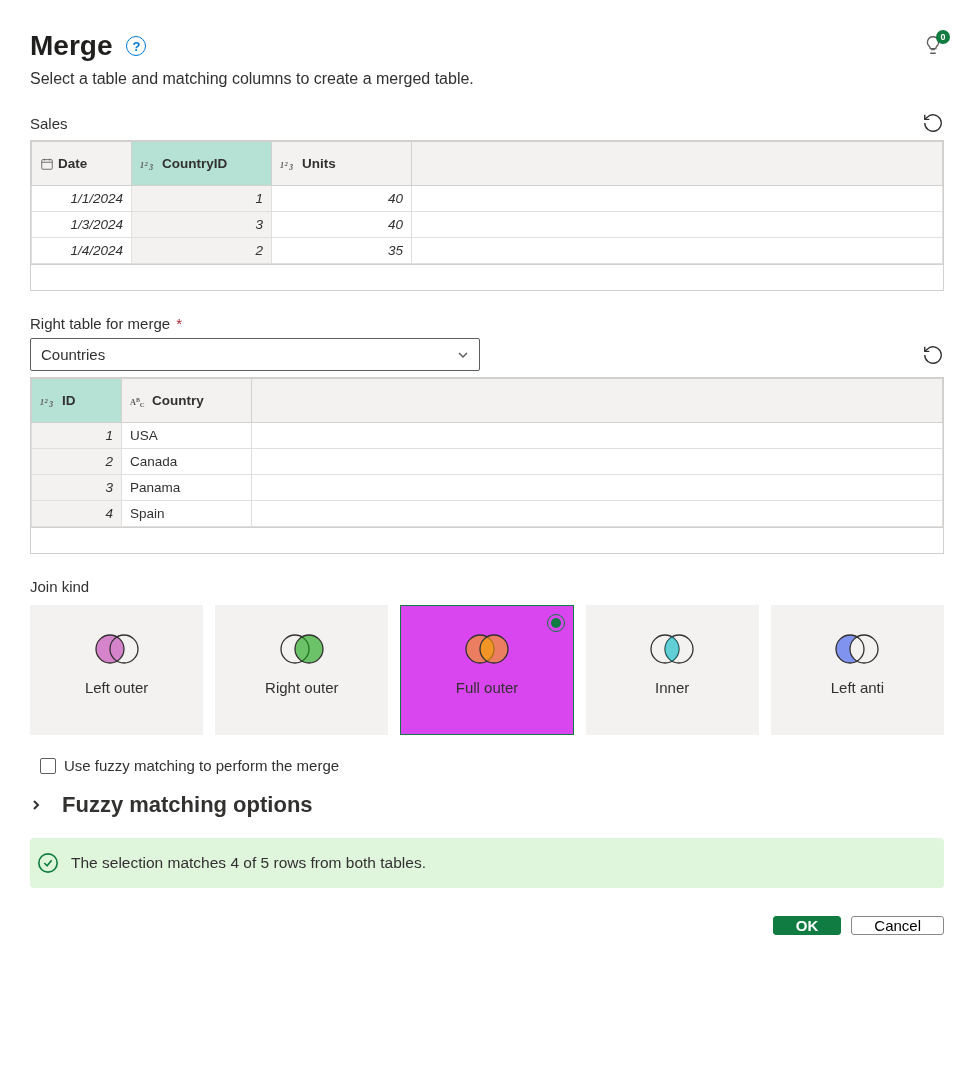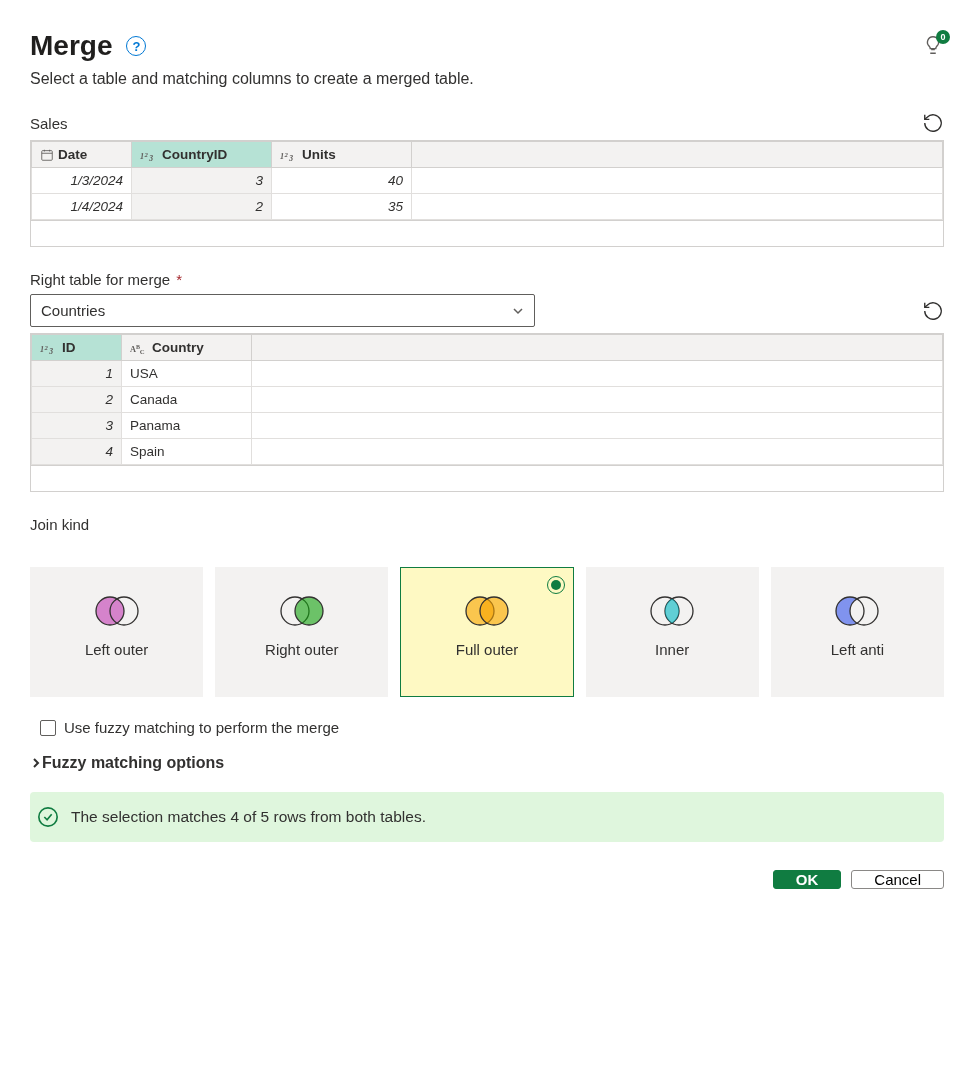--- a/index.html
+++ b/index.html
@@ -17,48 +17,48 @@
   .help-icon { width: 20px; height: 20px; border: 1.5px solid #0078d4; border-radius: 50%; display: flex; align-items: center; justify-content: center; color: #0078d4; font-size: 13px; font-weight: 600; cursor: pointer; }
   .lightbulb { position: relative; cursor: pointer; }
   .lightbulb svg { width: 22px; height: 22px; }
   .lightbulb-badge { position: absolute; top: -4px; right: -6px; background: #107c41; color: #fff; border-radius: 50%; width: 14px; height: 14px; font-size: 9px; display: flex; align-items: center; justify-content: center; font-weight: 600; }
   .subtitle { font-size: 16px; color: #323130; margin-bottom: 24px; }
   .section-label { font-size: 15px; color: #323130; margin-bottom: 6px; display: flex; align-items: center; justify-content: space-between; }
   .required { color: #a4262c; margin-left: 2px; }
   .refresh-icon { width: 22px; height: 22px; cursor: pointer; }
   .table-wrap { border: 1px solid #d2d0ce; margin-bottom: 24px; }
   table { border-collapse: collapse; width: 100%; }
-  th { background: #f3f2f1; border: 1px solid #d2d0ce; padding: 5px 8px; text-align: left; font-weight: 600; font-size: 13.5px; height: 26px; }
+  th { background: #f3f2f1; border: 1px solid #d2d0ce; padding: 14px 8px; text-align: left; font-weight: 600; font-size: 13.5px; height: 26px; }
   th.selected-col { background: #b6e2d5; }
   .col-icon { display: inline-flex; vertical-align: middle; margin-right: 4px; }
   td { border: 1px solid #e1dfdd; padding: 5px 8px; font-style: italic; font-size: 13.5px; height: 26px; }
   td.num { text-align: right; }
   td.selected-col { background: #f3f2f1; }
   td.txt { font-style: normal; }
   .col-date { width: 100px; }
   .col-num { width: 140px; }
   .col-id { width: 90px; }
   .col-country { width: 130px; }
   .table-footer { height: 26px; border-top: 1px solid #d2d0ce; }
   .dropdown-row { display: flex; align-items: center; gap: 10px; margin-bottom: 6px; }
-  .dropdown { border: 1px solid #605e5c; border-radius: 2px; padding: 7px 10px; width: 505px; display: flex; justify-content: space-between; align-items: center; cursor: pointer; font-size: 15px; }
+  .dropdown { border: 1px solid #605e5c; border-radius: 2px; padding: 7px 10px; width: 450px; display: flex; justify-content: space-between; align-items: center; cursor: pointer; font-size: 15px; }
   .chevron { width: 12px; height: 12px; }
   .join-section { margin-top: 4px; }
   .join-label { font-size: 15px; margin-bottom: 10px; }
   .join-grid { display: flex; gap: 12px; }
-  .join-card { flex: 1; background: #f3f2f1; border: 1px solid transparent; padding: 16px 8px 0; display: flex; flex-direction: column; align-items: center; gap: 12px; cursor: pointer; position: relative; min-height: 130px; margin-top: 24px; }
-  .join-card.selected { background: #fef9c3; border: 1px solid #107c41; }
+  .join-card { flex: 1; background: #f3f2f1; border: 1px solid transparent; padding: 16px 8px 0; display: flex; flex-direction: column; align-items: center; gap: 12px; cursor: pointer; position: relative; min-height: 130px; }
+  .join-card.selected { background: #d946ef; border: 1px solid #107c41; }
   .radio-dot { position: absolute; top: 8px; right: 8px; width: 18px; height: 18px; border: 1.5px solid #107c41; border-radius: 50%; display: none; align-items: center; justify-content: center; }
   .join-card.selected .radio-dot { display: flex; }
   .radio-dot::after { content: ""; width: 10px; height: 10px; background: #107c41; border-radius: 50%; }
   .venn { width: 50px; height: 34px; position: relative; margin-top: 10px; }
   .join-name { font-size: 15px; color: #323130; text-align: center; line-height: 1.3; }
   .fuzzy-check { display: flex; align-items: center; gap: 8px; margin: 22px 0 18px 10px; font-size: 15px; }
   .checkbox { width: 16px; height: 16px; border: 1px solid #605e5c; border-radius: 2px; cursor: pointer; }
-  .collapsible { display: flex; align-items: center; gap: 0; font-size: 16px; font-weight: 600; cursor: pointer; margin-bottom: 20px; }
+  .collapsible { display: flex; align-items: center; gap: 20px; font-size: 22px; font-weight: 600; cursor: pointer; margin-bottom: 20px; }
   .chev-right { width: 12px; height: 12px; display: inline-flex; }
   .status-bar { background: #dff6dd; border-radius: 4px; padding: 14px 7px; display: flex; align-items: center; gap: 12px; font-size: 15.5px; margin-bottom: 28px; }
   .check-icon { width: 22px; height: 22px; flex-shrink: 0; }
   .footer { display: flex; justify-content: flex-end; gap: 10px; }
   .btn { padding: 0 22px; font-size: 15px; border-radius: 3px; cursor: pointer; border: 1px solid #8a8886; background: #fff; }
   .btn-primary { background: #107c41; border-color: #107c41; color: #fff; font-weight: 600; }
 </style>
 </head>
 <body>
 
@@ -112,20 +112,26 @@
                 <text x="0" y="11" font-size="11" font-family="serif" font-style="italic" fill="#605e5c">1</text>
                 <text x="6" y="8" font-size="9" font-family="serif" font-style="italic" fill="#605e5c">2</text>
                 <text x="12" y="13" font-size="11" font-family="serif" font-style="italic" fill="#605e5c">3</text>
               </svg>
           </span><span>Units</span>
         </th>
         <th></th>
       </tr>
     </thead>
     <tbody id="t1-body">
+        <tr>
+          <td class="num">1/1/2024</td>
+          <td class="num selected-col">1</td>
+          <td class="num">40</td>
+          <td></td>
+        </tr>
         <tr>
           <td class="num">1/3/2024</td>
           <td class="num selected-col">3</td>
           <td class="num">40</td>
           <td></td>
         </tr>
         <tr>
           <td class="num">1/4/2024</td>
           <td class="num selected-col">2</td>
           <td class="num">35</td>

